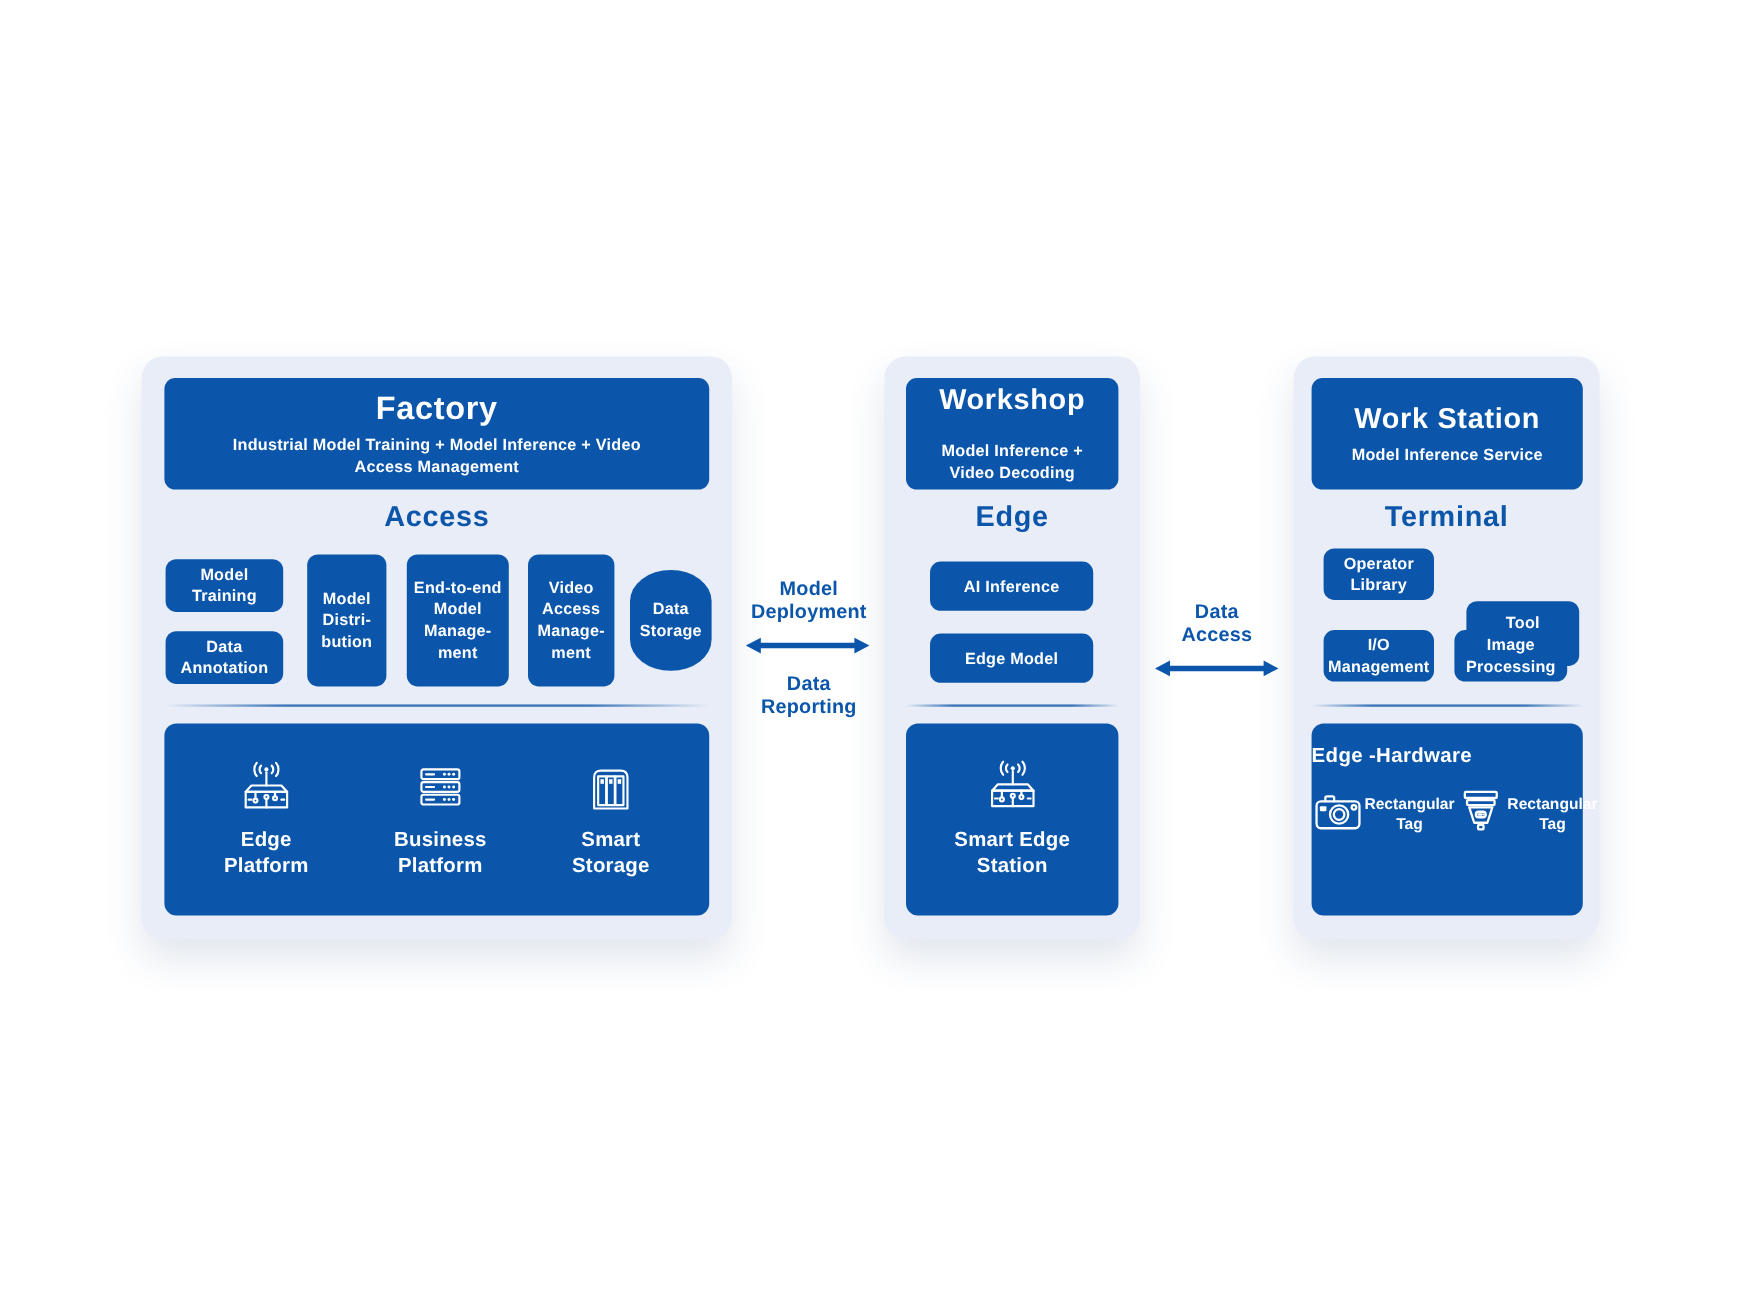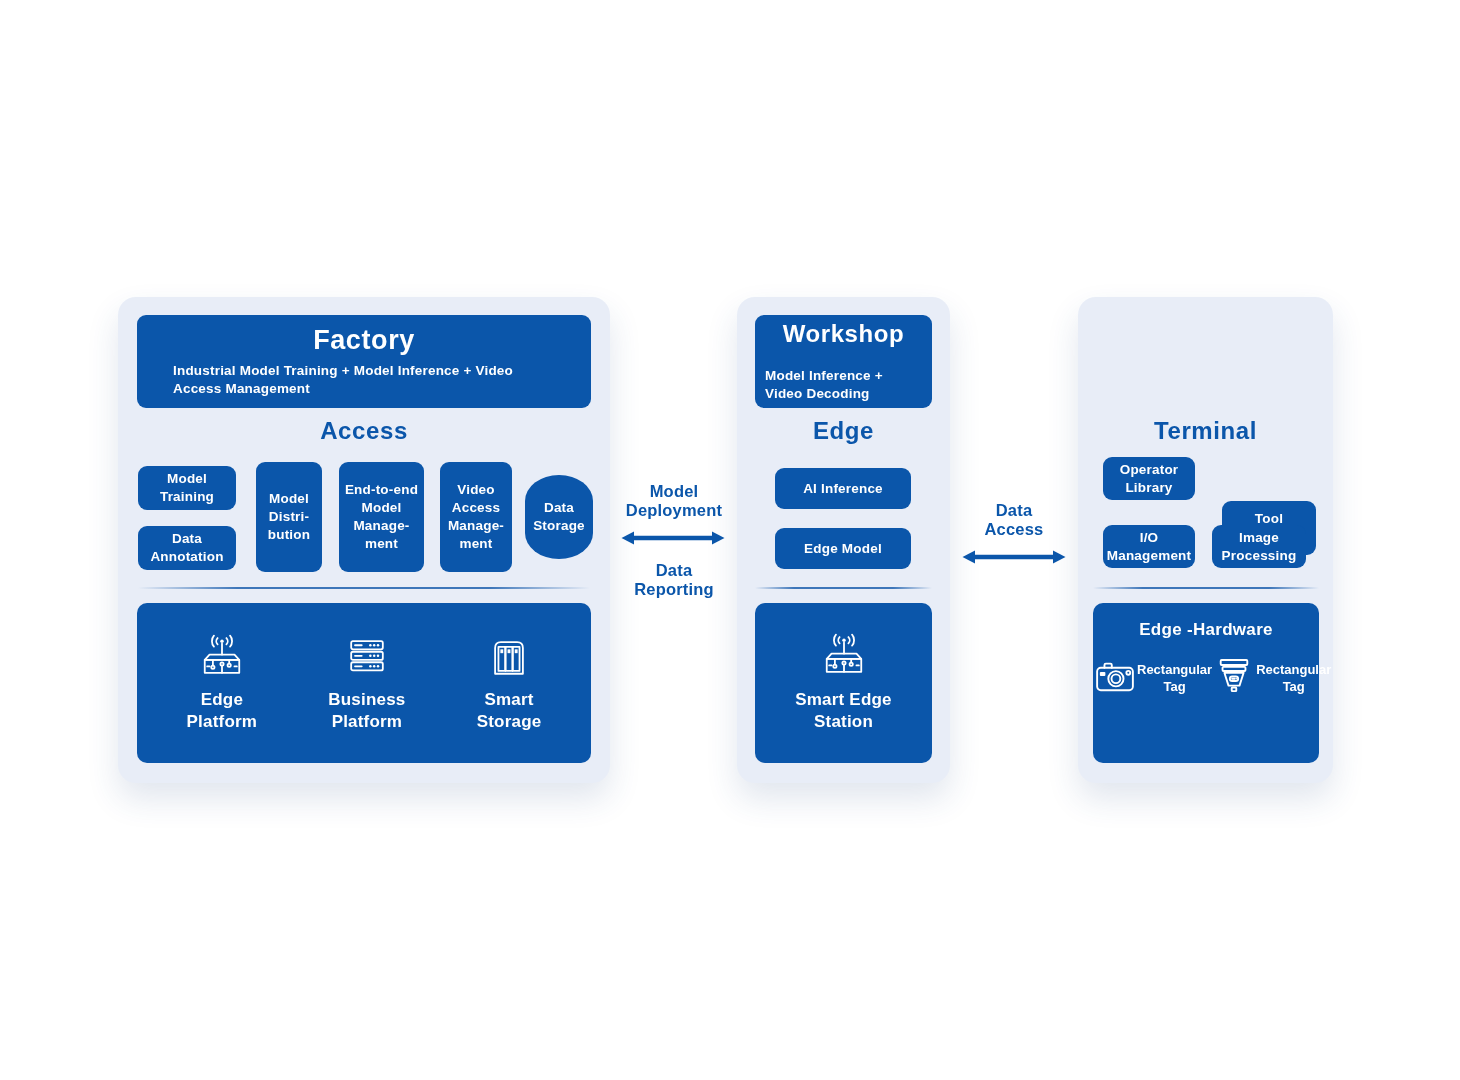--- a/index.html
+++ b/index.html
@@ -13,21 +13,21 @@
     background:var(--panel-bg,#e8edf7);
     box-shadow:0 16px 32px rgba(45,75,135,.14);
   }
   #p-factory{left:118px;width:492px;}
   #p-workshop{left:737px;width:213px;}
   #p-workstation{left:1078px;width:255px;}
 
   .hdr{
     position:absolute;border-radius:9px;background:var(--primary-blue,#0b56aa);
     color:var(--text-on-blue,#fff);display:flex;flex-direction:column;align-items:center;justify-content:center;
-    text-align:left;
+    text-align:center;
   }
   .hdr-title{font-weight:700;letter-spacing:.6px;}
   .hdr-sub{font-size:13.5px;font-weight:600;line-height:1.3;margin-top:6px;letter-spacing:.2px;}
   .f-hdr{left:19px;top:18px;width:454px;height:93px;}
   .f-hdr .hdr-title{font-size:27px;}
   .f-hdr .hdr-sub{padding:0 36px;}
   .w-hdr{left:18px;top:18px;width:177px;height:93px;}
   .w-hdr .hdr-title{font-size:24px;}
   .w-hdr .hdr-sub{padding:0 10px;margin-top:19px;}
   .t-hdr{left:15px;top:18px;width:226px;height:93px;}
@@ -73,21 +73,21 @@
   .w-b1{left:38px;top:171px;width:136px;height:41px;}
   .w-b2{left:38px;top:231px;width:136px;height:41px;}
   .w-bot{left:18px;top:306px;width:177px;height:160px;display:flex;flex-direction:column;align-items:center;justify-content:center;}
   .w-bot svg{width:46px;height:46px;margin-bottom:10px;}
 
   
   .t-b1{left:25px;top:160px;width:92px;height:43px;}
   .t-b2{left:144px;top:168px;width:94px;height:54px;margin-top:36px;}
   .t-b3{left:25px;top:228px;width:92px;height:43px;}
   .t-b4{left:134px;top:228px;width:94px;height:43px;}
-  .t-bot{left:15px;top:306px;width:226px;height:160px;display:flex;flex-direction:column;align-items:center;}
+  .t-bot{left:15px;top:306px;width:226px;height:160px;display:flex;flex-direction:column;}
   .hw-title{font-size:17px;font-weight:700;letter-spacing:.3px;margin-top:17px;}
   .hw-row{display:flex;justify-content:space-around;width:100%;margin-top:14px;}
   .hw-item{display:flex;flex-direction:row;align-items:center;}
   .hw-item svg{width:44px;height:44px;margin-bottom:6px;}
   .hw-label{font-size:13px;font-weight:600;text-align:center;line-height:1.3;}
 
   
   .conn-label{
     position:absolute;text-align:center;color:var(--primary-blue,#0b56aa);
     font-size:16.5px;font-weight:700;line-height:1.16;letter-spacing:.2px;
@@ -228,20 +228,24 @@
           <circle cx="31.5" cy="32.6" r="1.7"></circle>
         <line x1="8.5" y1="33.8" x2="11" y2="33.8"></line>
         <line x1="37" y1="33.8" x2="39.5" y2="33.8"></line>
       </svg>
       <div class="plat-label pre">Smart Edge
 Station</div>
     </div>
   </section>
 
   <section class="panel" id="p-workstation">
+    <div class="hdr t-hdr">
+      <div class="hdr-title">Work Station</div>
+      <div class="hdr-sub">Model Inference Service</div>
+    </div>
 
     <div class="sec-title">Terminal</div>
 
     <div class="bluebox pre t-b1">Operator
 Library</div>
     <div class="bluebox pre t-b2">Tool
 Library</div>
     <div class="bluebox pre t-b3">I/O
 Management</div>
     <div class="bluebox pre t-b4">Image

